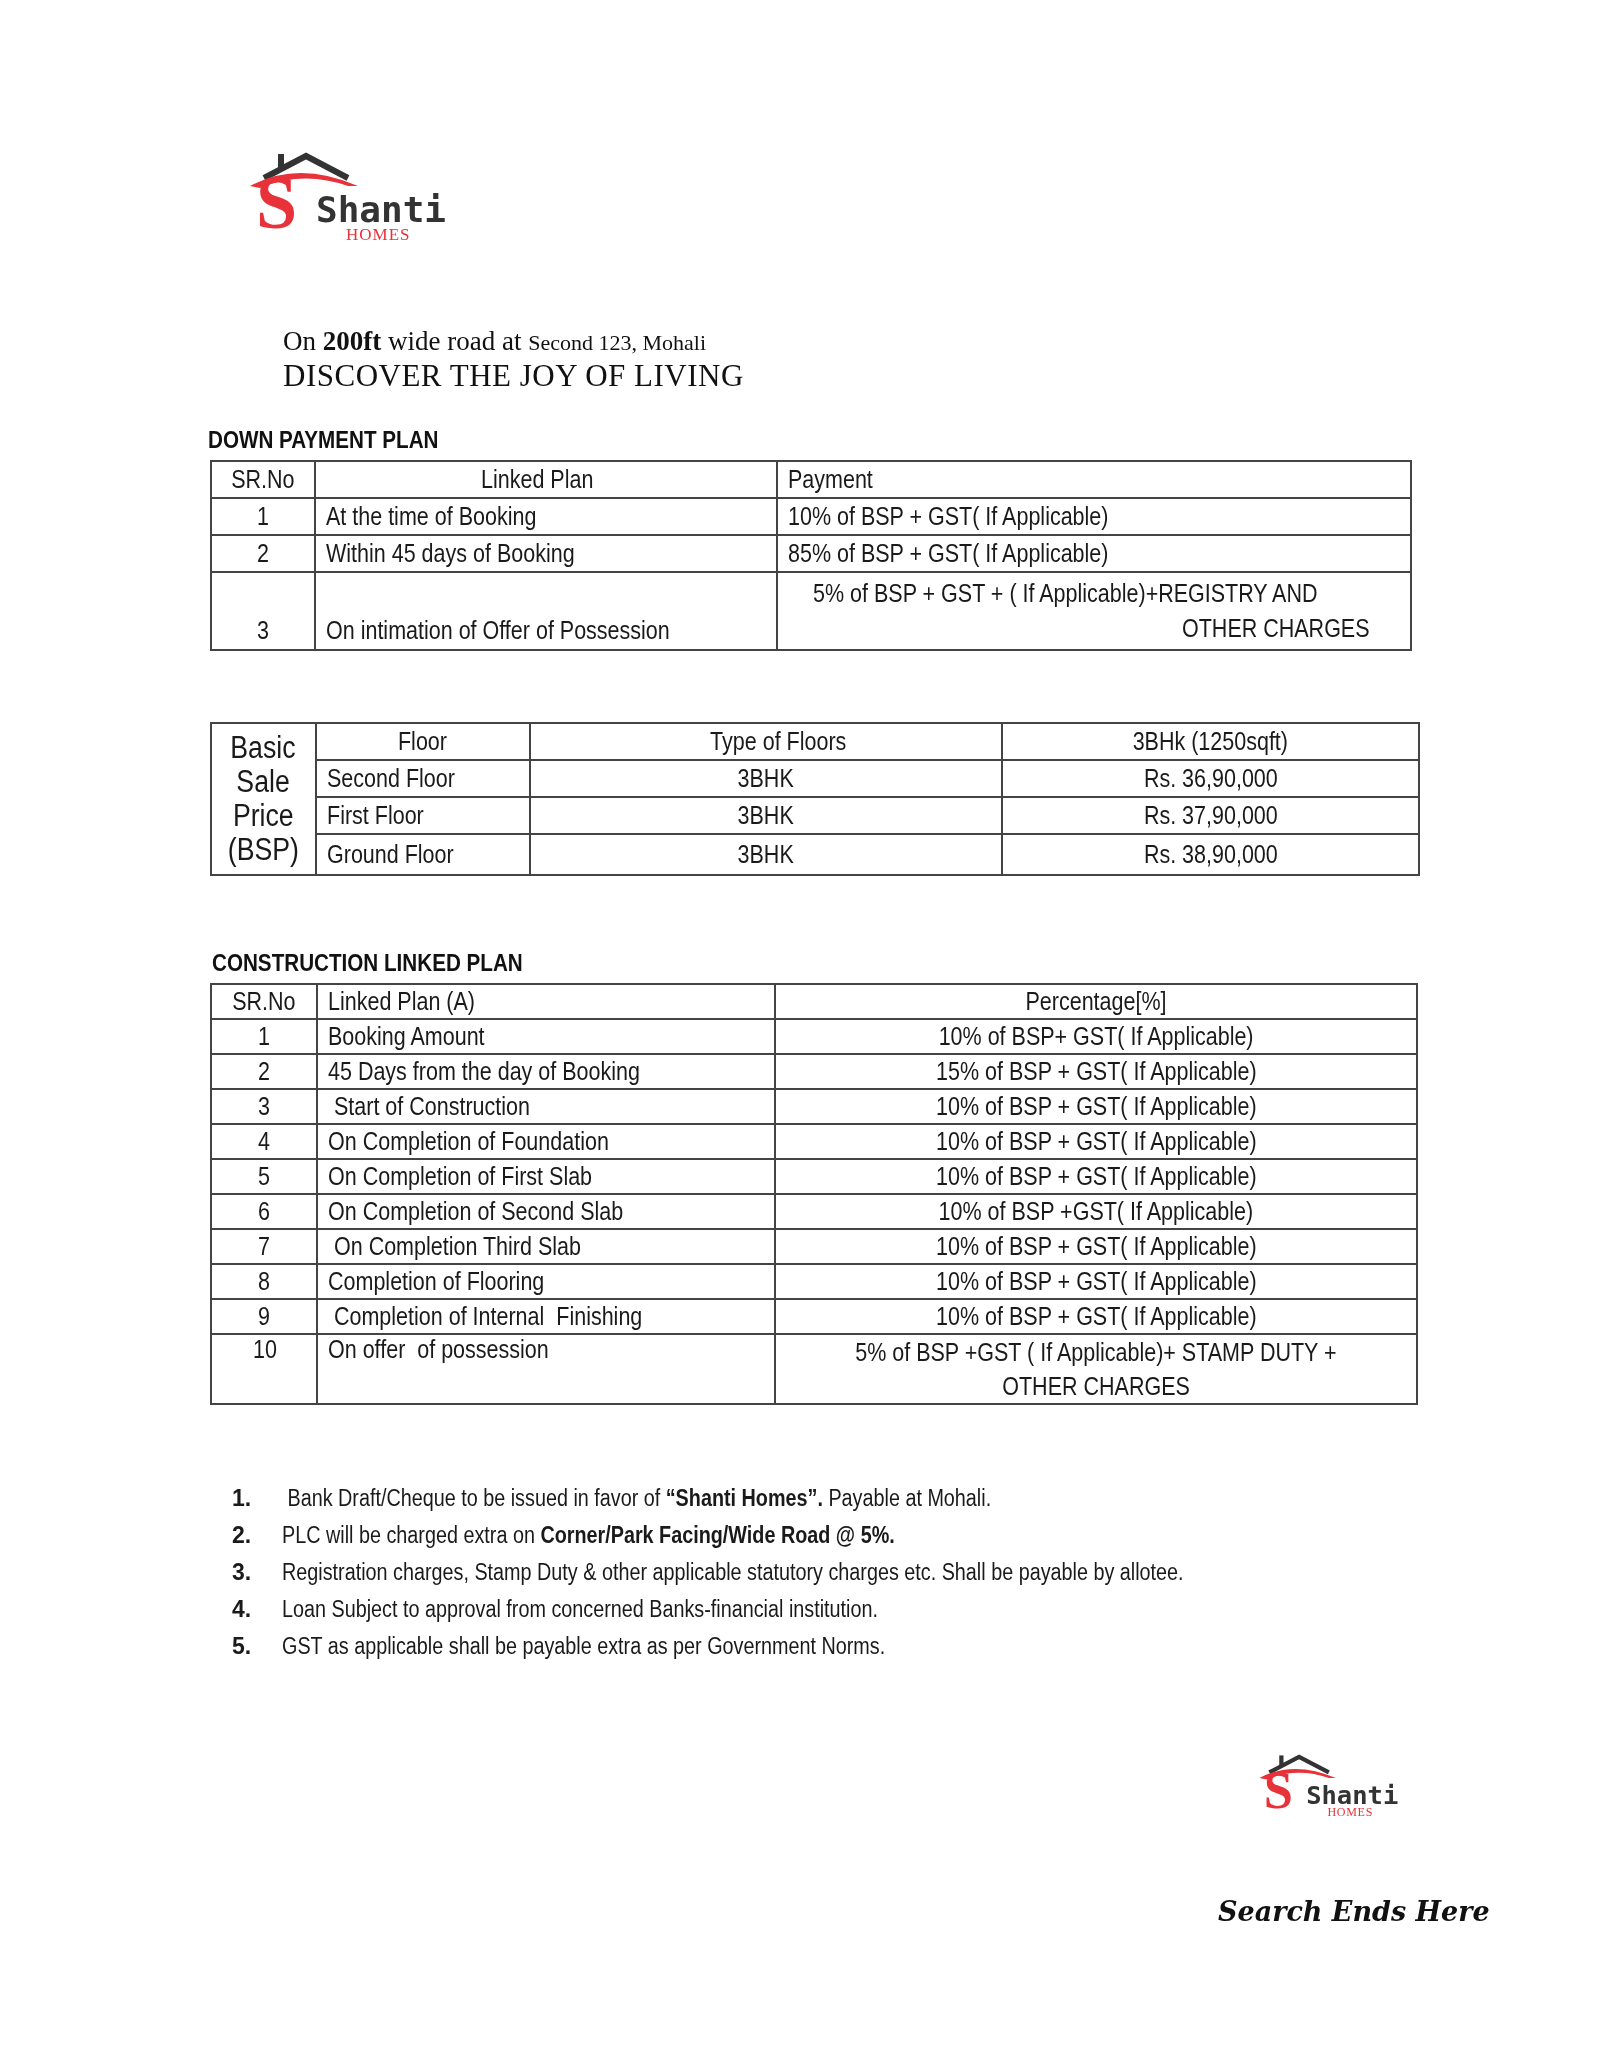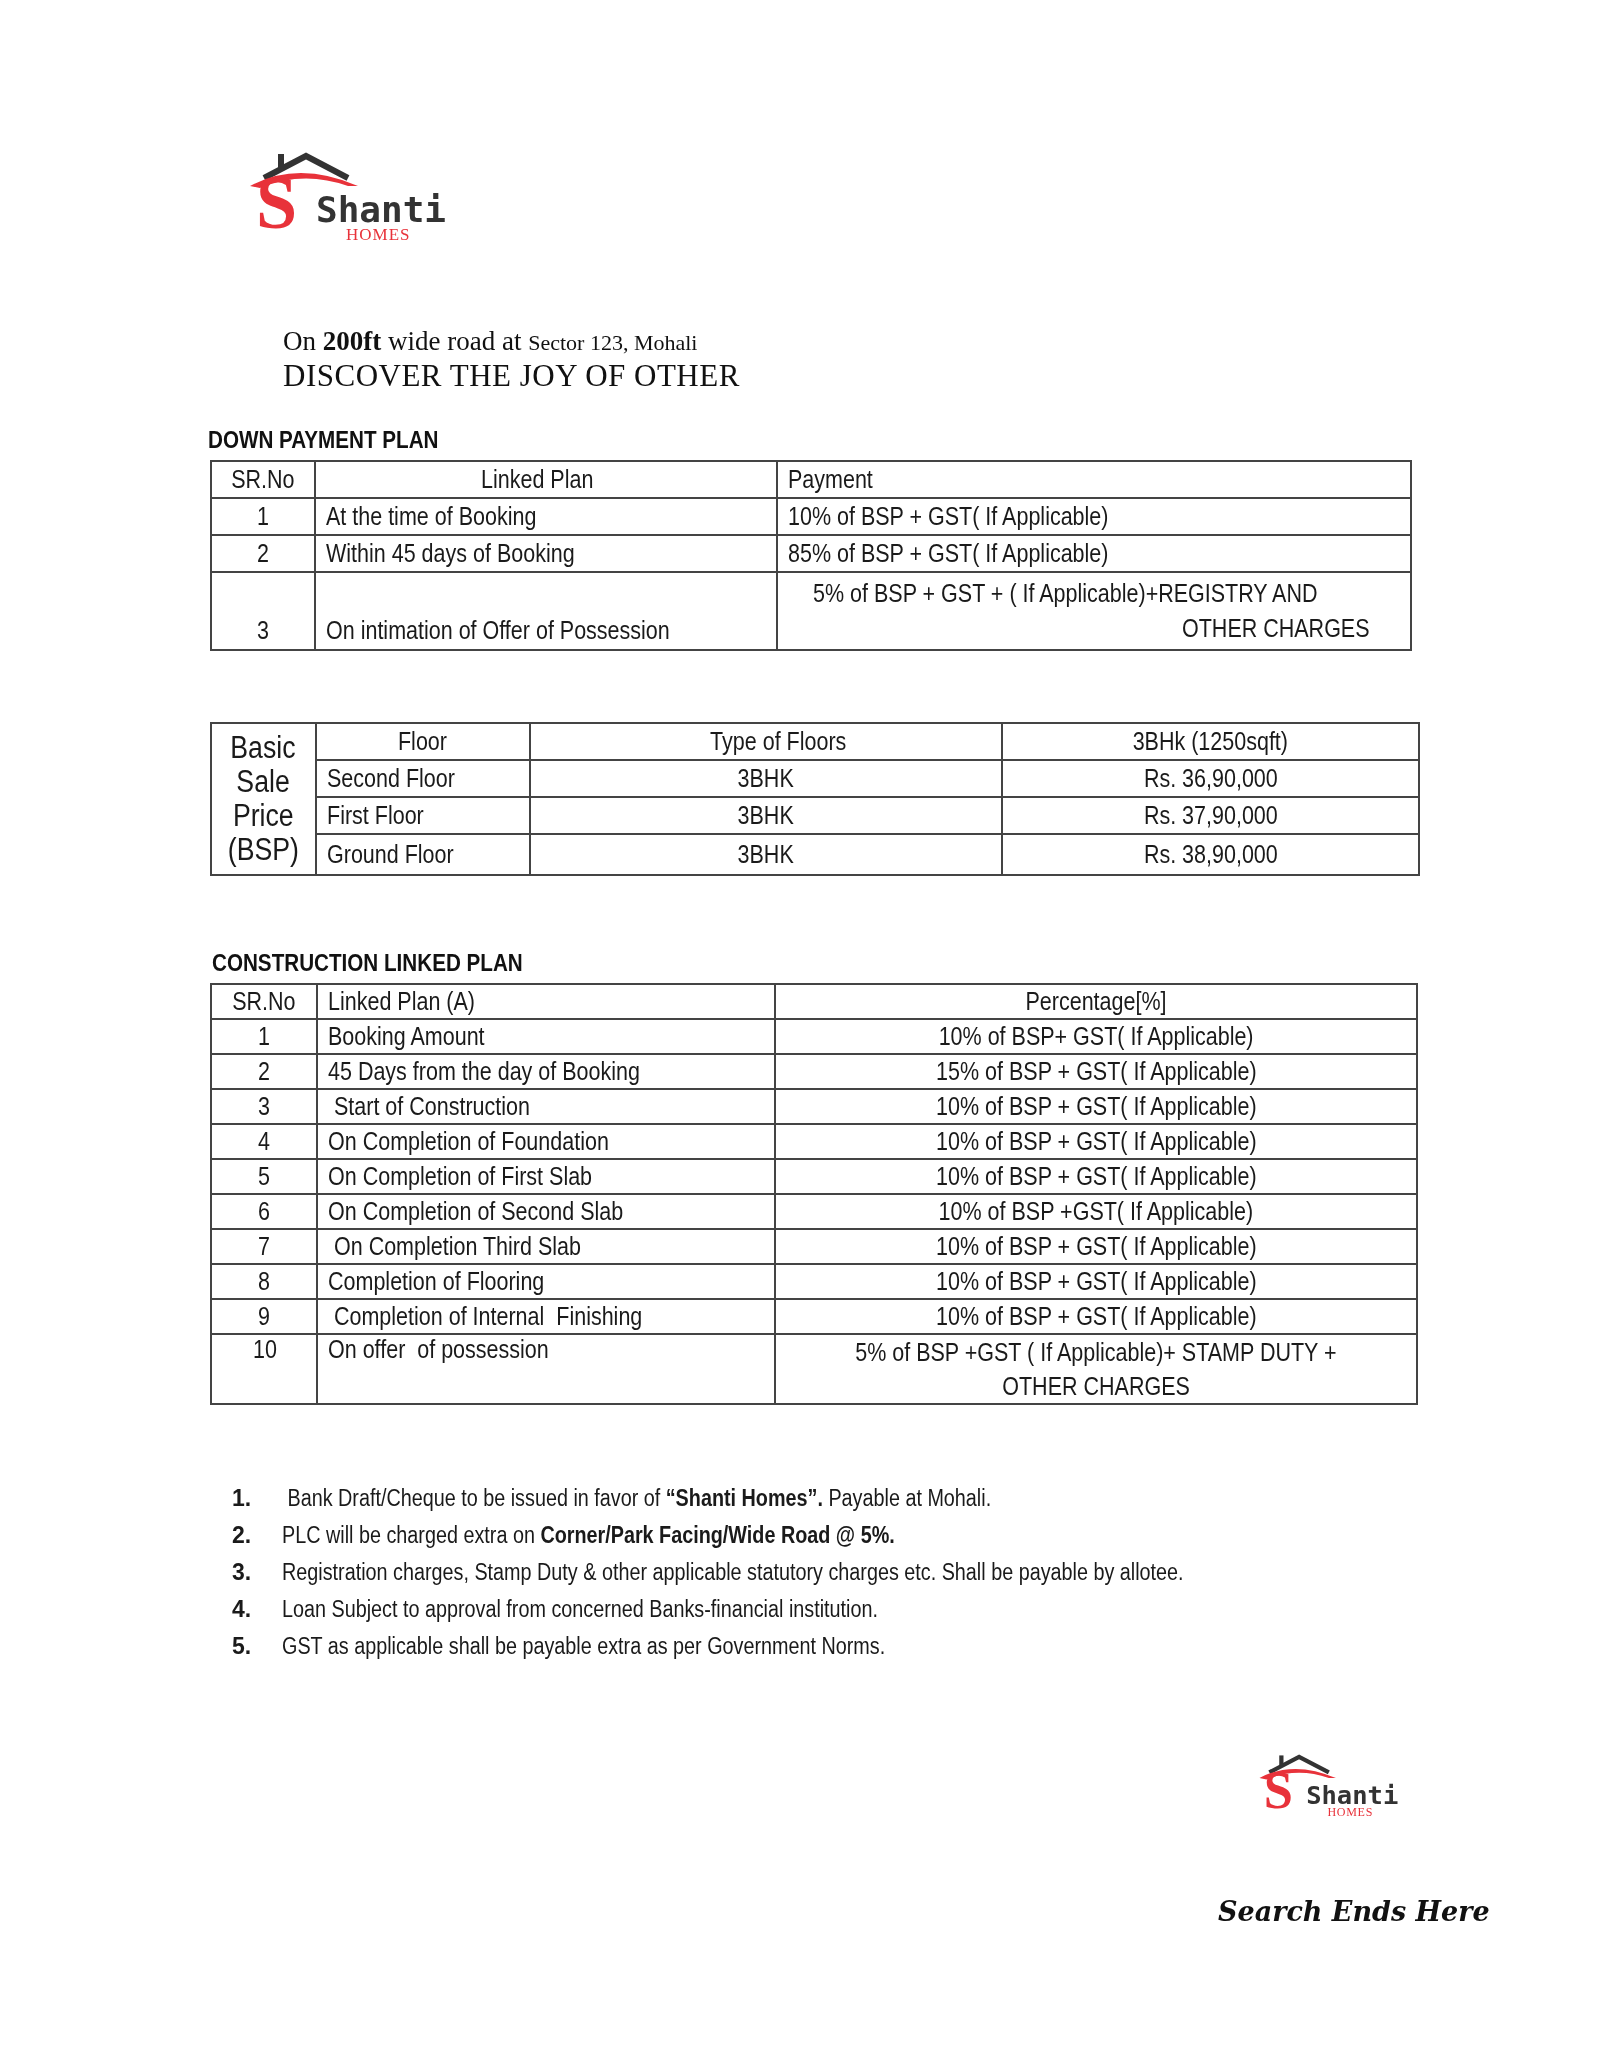--- a/index.html
+++ b/index.html
@@ -51,23 +51,23 @@
     <polyline points="16,28 58,6 100,28" fill="none" stroke="#333" stroke-width="6"></polyline>
     <rect x="30" y="4" width="6" height="14" fill="#333"></rect>
     <path d="M2,36 Q50,10 110,36 L100,36 Q55,20 12,38 Z" fill="#e8323a"></path>
     <text x="8" y="78" font-family="Liberation Serif, serif" font-size="74" font-weight="700" fill="#e8323a">S</text>
     <text x="68" y="72" font-family="DejaVu Sans Mono, monospace" font-size="36" font-weight="700" fill="#333">Shanti</text>
     <text x="98" y="90" font-family="Liberation Serif, serif" font-size="17" fill="#e8323a" letter-spacing="1">HOMES</text>
   </svg>
 </div>
 
 <div class="abs tagline">
-  <span>On </span><b>200ft</b><span> wide road at </span><span class="loc">Sector 123, Mohali</span>
-</div>
-<div class="abs headline">DISCOVER THE JOY OF OTHER</div>
+  <span>On </span><b>200ft</b><span> wide road at </span><span class="loc">Second 123, Mohali</span>
+</div>
+<div class="abs headline">DISCOVER THE JOY OF LIVING</div>
 
 <div class="abs section-title" style="left:208px; top:426px;">DOWN PAYMENT PLAN</div>
 <table id="dp-table">
   <tbody>
       <tr>
     <th class="c" style="width:82px;"><span class="cond">SR.No</span></th>
     <th style="text-align:center; width:440px;"><span class="cond">Linked Plan</span></th>
     <th style="text-align:left;"><span class="cond">Payment</span></th>
   </tr>
   <tr>

